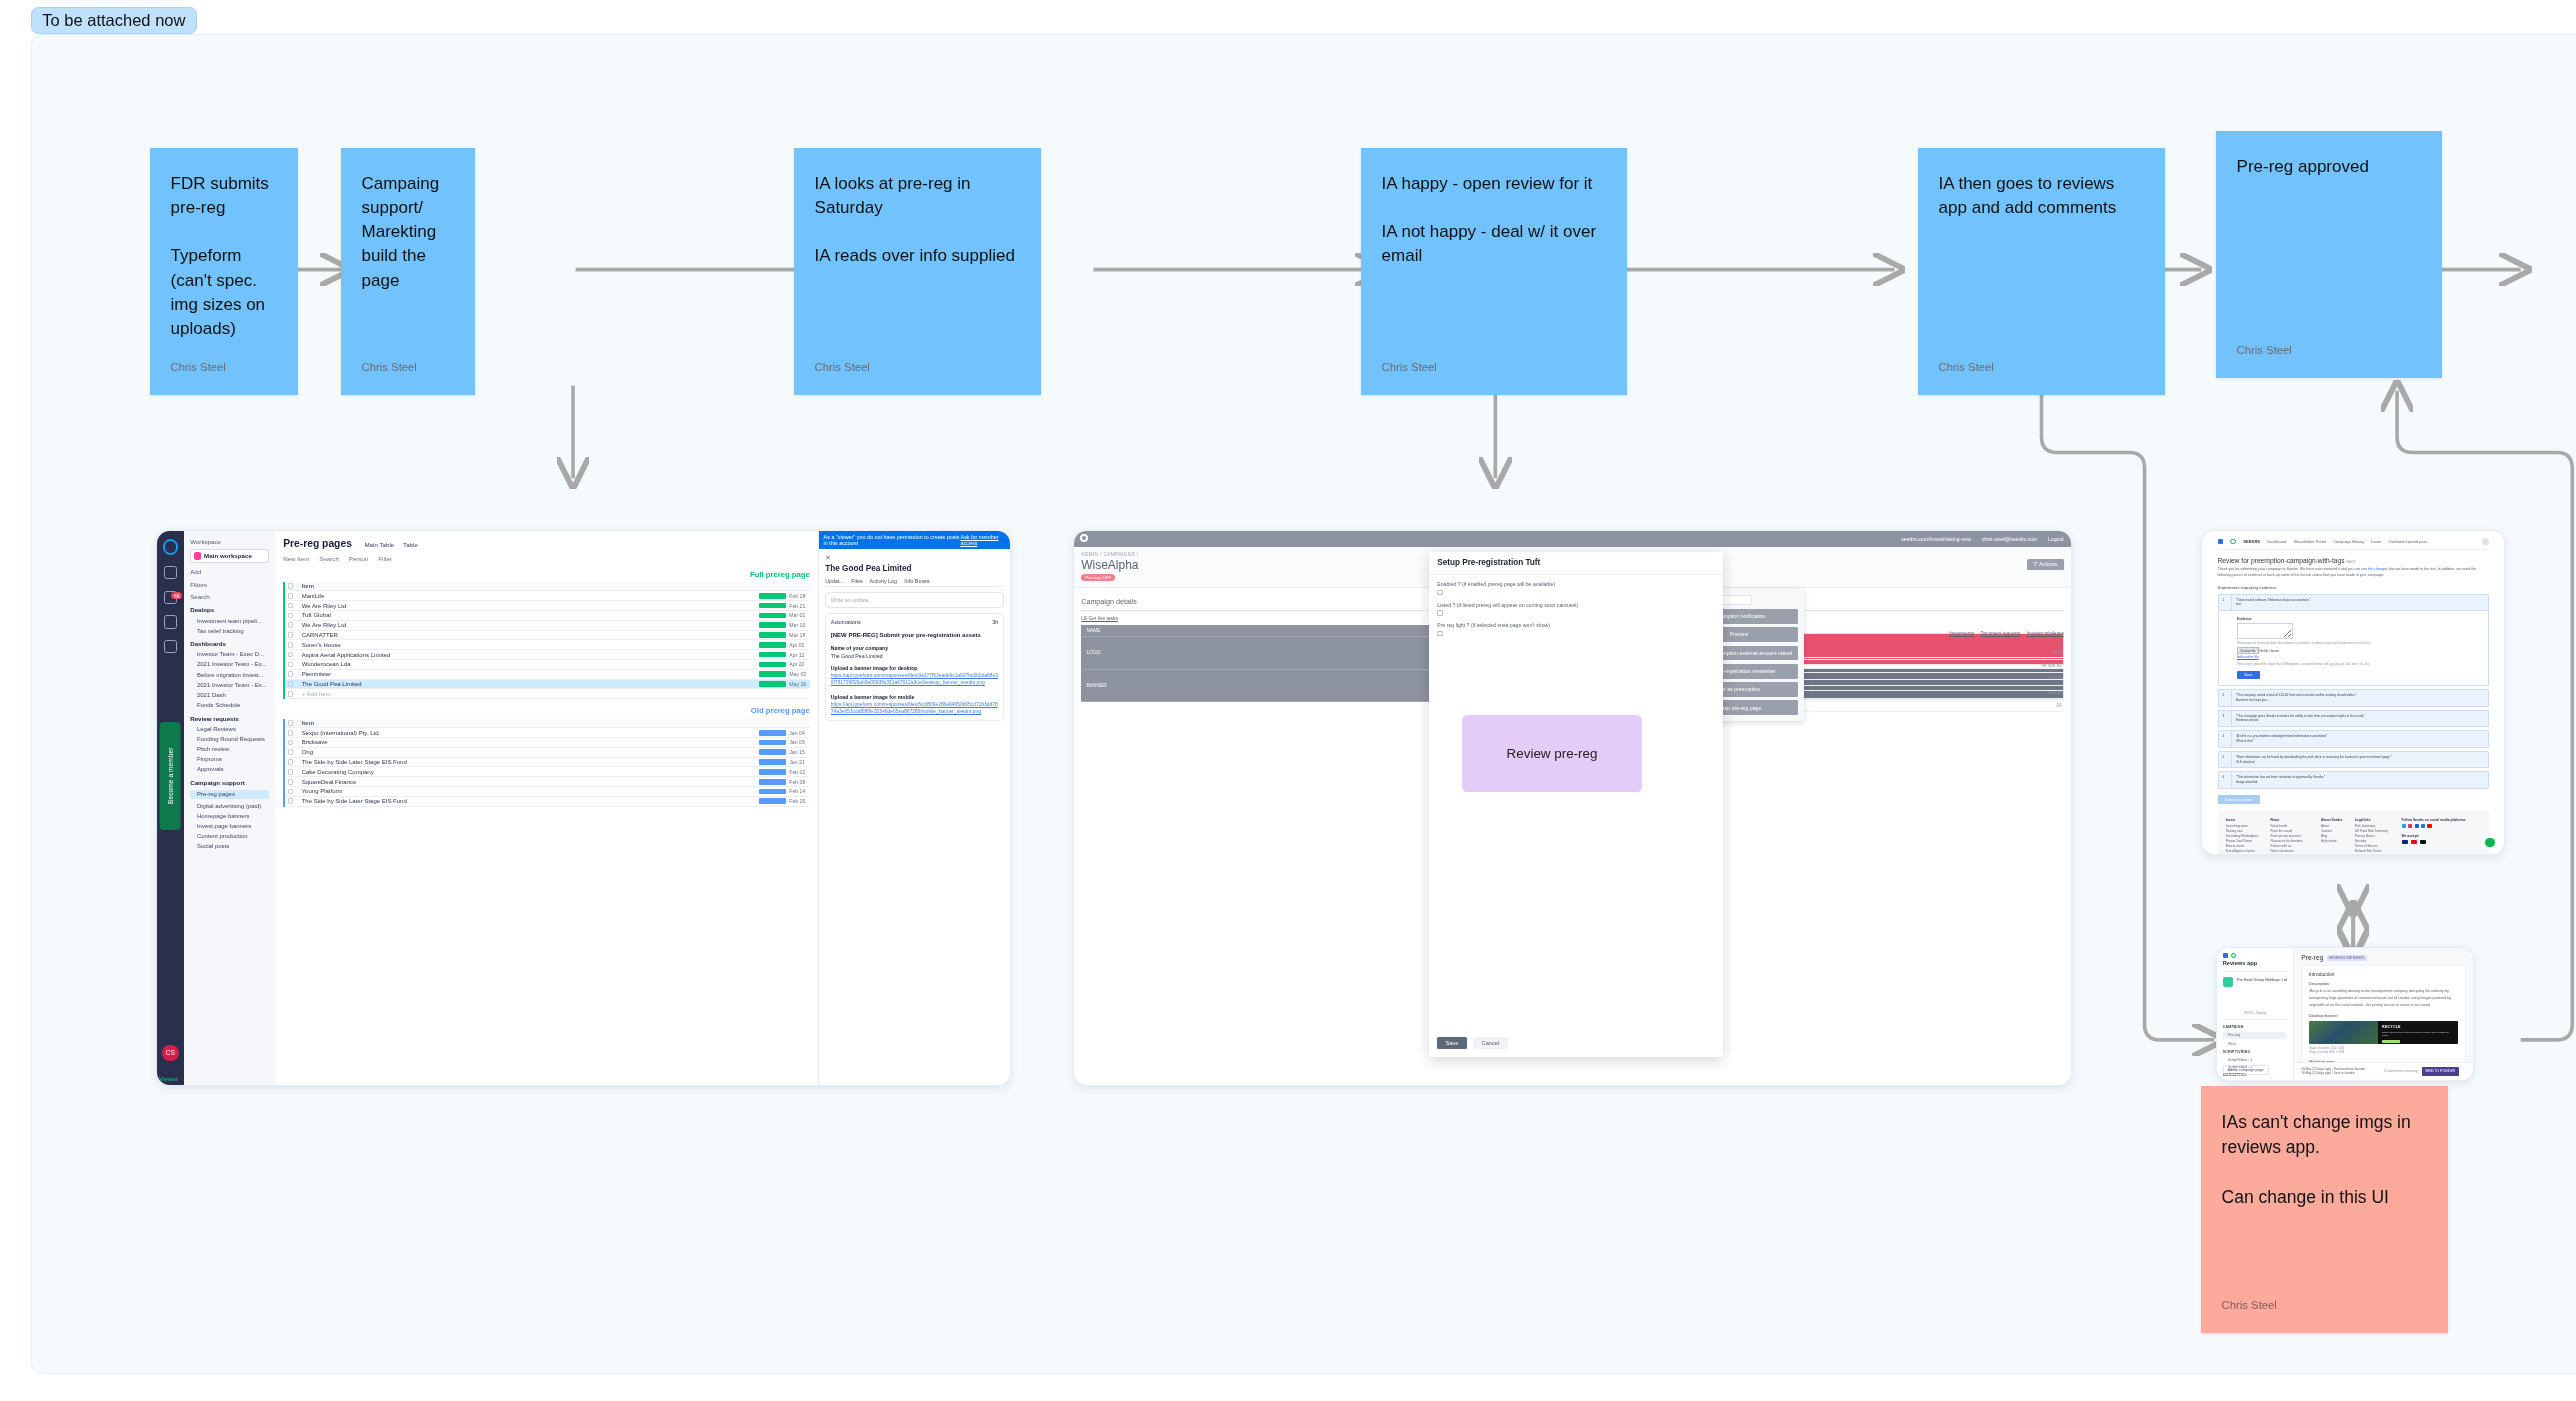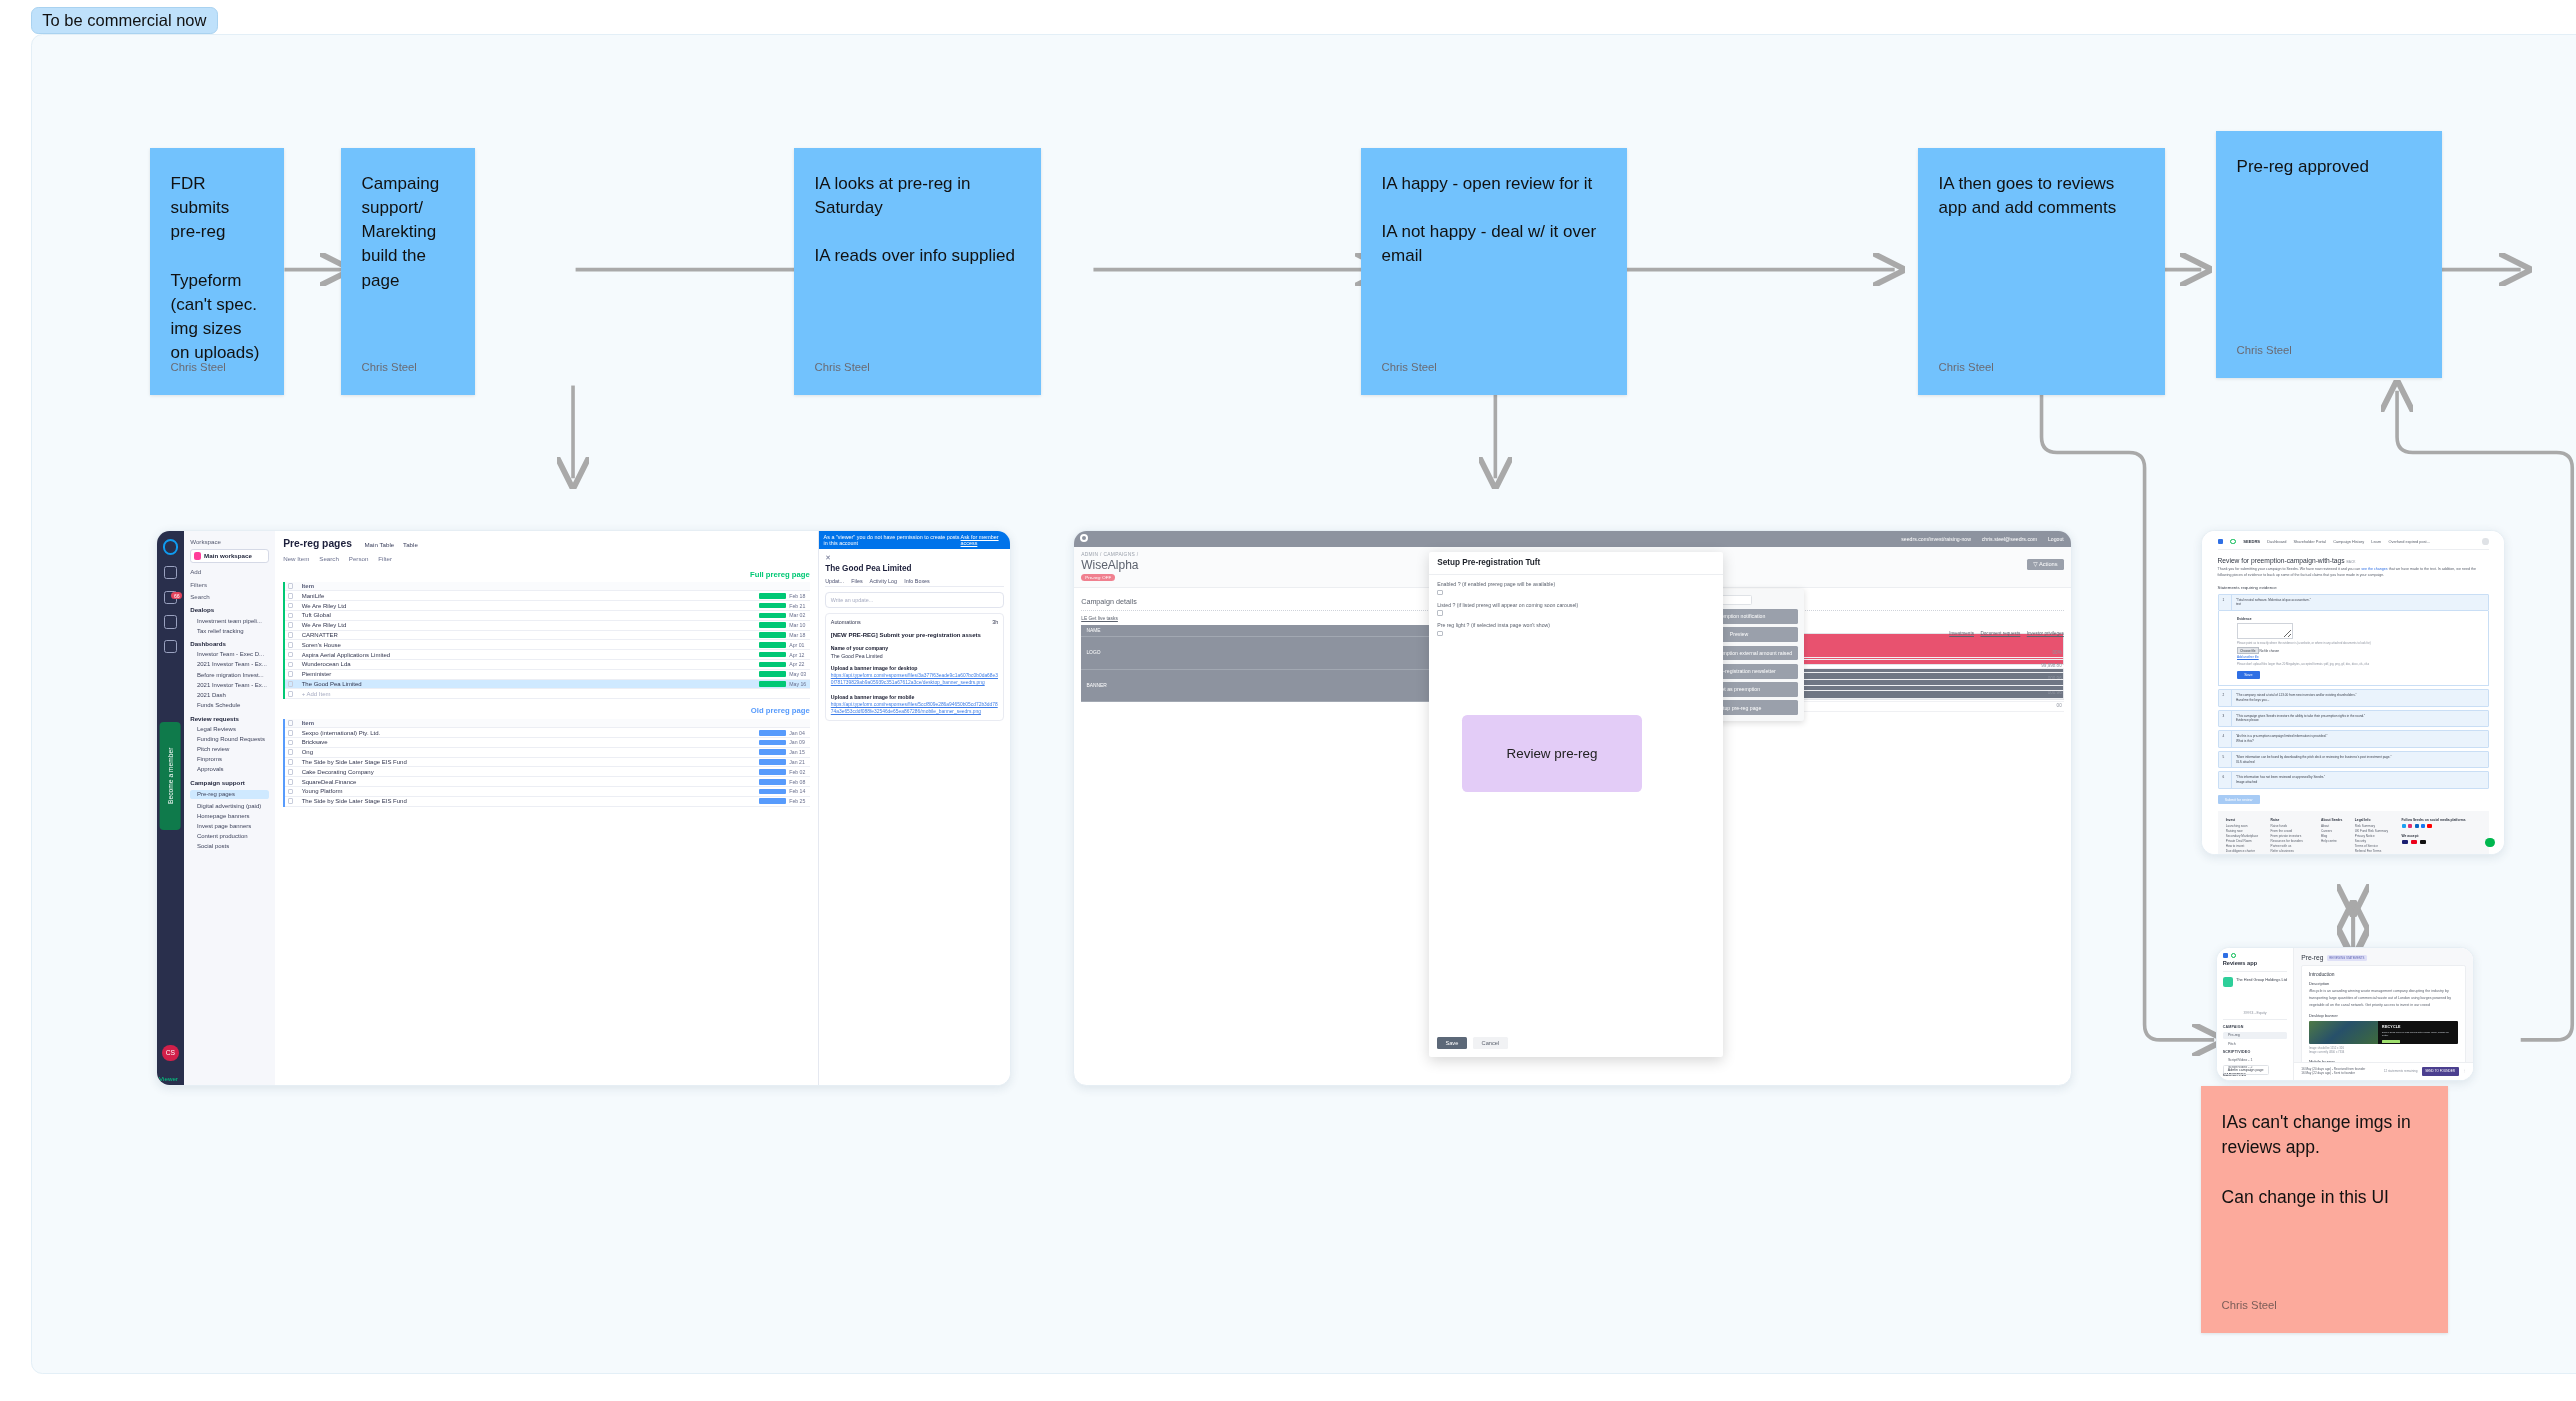--- a/index.html
+++ b/index.html
@@ -209,21 +209,21 @@
   .ra .cap{font-size:2.8px;color:#8d939f;margin-top:2.1px;line-height:1.6;}
   .ra .bar{position:absolute;left:0;right:0;bottom:0;display:flex;align-items:center;padding:3.6px 7.2px;border-top:0.5px solid #eceef1;background:#fff;}
   .ra .bar .d{font-size:3.1px;color:#5c626e;line-height:1.6;}
   .ra .bar .r{margin-left:auto;display:flex;align-items:center;gap:4.1px;}
   .ra .bar .r span{font-size:3.1px;color:#8d939f;}
   .ra .bar .r .sf{background:#4b3f8f;color:#fff;font-size:3.1px;padding:2.1px 3.6px;border-radius:1px;}
 </style>
 </head>
 <body>
 
-<div id="frame-label">To be commercial now</div>
+<div id="frame-label">To be attached now</div>
 
 <div id="frame">
 
   <svg id="wires" viewBox="0 0 7600 2600">
     <defs>
       <marker id="ah" markerWidth="9" markerHeight="9" refX="6" refY="4.5" orient="auto">
         <path d="M0,0 L9,4.5 L0,9" fill="none" stroke="#a9a9a9" stroke-width="1.6"></path>
       </marker>
     </defs>
     <g stroke="#a9a9a9" stroke-width="7" fill="none" marker-end="url(#ah)">
@@ -245,21 +245,21 @@
       <path d="M4830 1950 L4900 1950 Q4930 1950 4930 1920 L4930 840 Q4930 810 4900 810 L4620 810 Q4590 810 4590 780 L4590 690"></path>
 
       <line x1="4505" y1="1700" x2="4505" y2="1770"></line>
       <line x1="4505" y1="1770" x2="4505" y2="1700"></line>
     </g>
     <g stroke="#a9a9a9" stroke-width="7" fill="none">
       <path d="M4505 1690 L4505 1775" marker-start="url(#ah)" marker-end="url(#ah)"></path>
     </g>
   </svg>
 
-  <div class="sticky blue" id="n0" style="left:118px;top:113px;width:134px;height:247px;">
+  <div class="sticky blue" id="n0" style="left:118px;top:113px;width:148px;height:247px;">
     <div class="body">FDR submits pre-reg
 
 Typeform (can't spec. img sizes on uploads)</div>
     <div class="author">Chris Steel</div>
   </div>
 
   <div class="sticky blue" id="n1" style="left:309px;top:113px;width:134px;height:247px;">
     <div class="body">Campaing support/ Marekting build the page</div>
     <div class="author">Chris Steel</div>
   </div>

